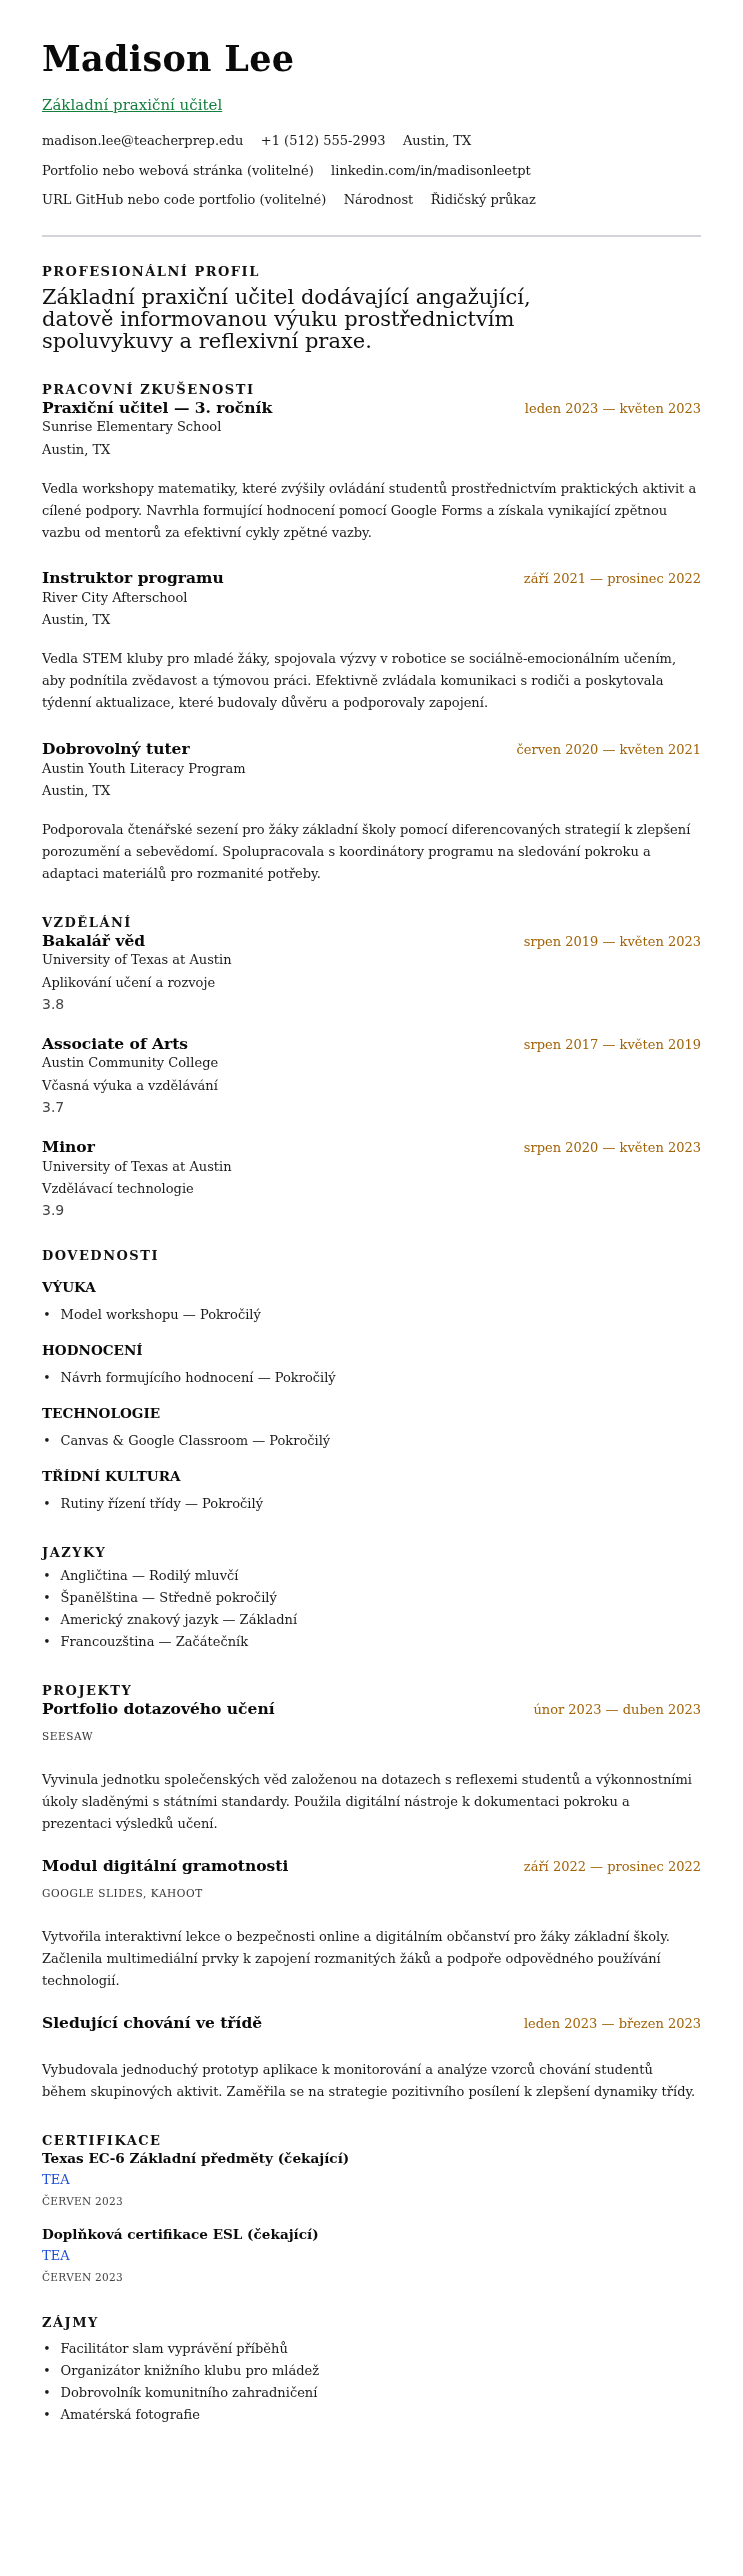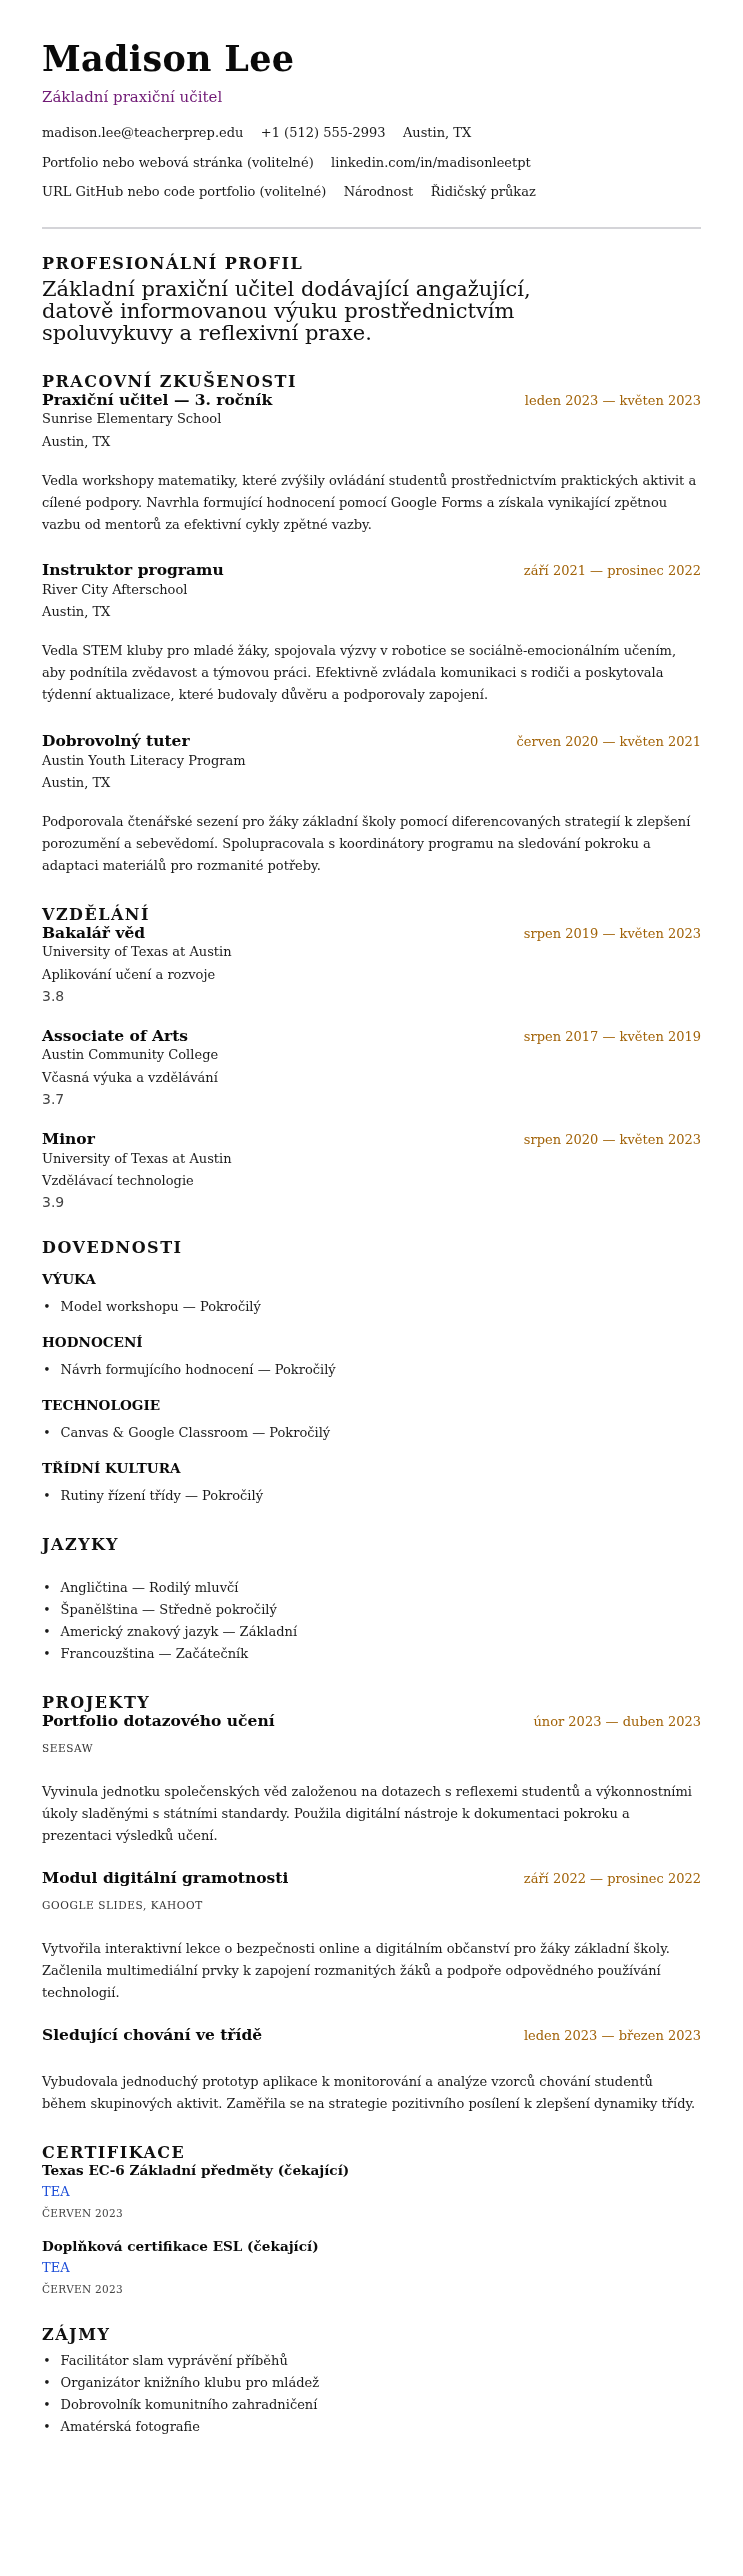--- a/index.html
+++ b/index.html
@@ -6,28 +6,28 @@
     html, body { background: #ffffff; }
     body {
       width: 744px;
       min-height: 2576px;
       font-family: "DejaVu Serif", serif;
       color: #111111;
     }
     .page { padding: 36px 42px 25px 42px; width: 600px; }
 
     .name { font-size: 35px; font-weight: bold; line-height: 45px; color: #0a0a0a; letter-spacing: 0.3px; }
-    .role { font-size: 15px; line-height: 21px; margin-top: 6px; color: #701a75; }
+    .role { font-size: 15px; line-height: 21px; margin-top: 14px; color: #15803d; text-decoration: underline; }
     .contact-row { font-size: 13px; line-height: 18.6px; color: #1a1a1a; display: flex; flex-wrap: wrap; }
     .contact-row span { margin-right: 17.4px; }
     .contact-row.first { margin-top: 16px; }
     .contact-row + .contact-row { margin-top: 11px; }
     .divider { height: 1.9px; background: #d4d4d8; margin-top: 25px; width: 659px; }
 
-    .section-title { font-size: 16px; font-weight: bold; letter-spacing: 1.5px; line-height: 13.6px; color: #111; text-transform: uppercase; }
+    .section-title { font-size: 13px; font-weight: bold; letter-spacing: 1.5px; line-height: 13.6px; color: #111; text-transform: uppercase; }
     .sec-profile { margin-top: 28.5px; }
     .profile-text { font-size: 21px; line-height: 22px; margin-top: 7.4px; color: #111; }
 
     .sec { margin-top: 31px; }
 
     .entry-head { display: flex; justify-content: space-between; align-items: baseline; width: 659px; }
     .entry-title { font-size: 15.5px; font-weight: bold; line-height: 21px; color: #0a0a0a; }
     .entry-date { font-size: 13px; line-height: 18.6px; color: #a16207; }
     .entry-sub { font-size: 13px; line-height: 18.6px; color: #1a1a1a; }
     .entry-loc { font-size: 13px; line-height: 18.6px; color: #1a1a1a; margin-top: 3.7px; }
@@ -40,21 +40,21 @@
     .edu-list .entry + .entry { margin-top: 21px; }
     .gpa { font-family: "DejaVu Sans", sans-serif; font-size: 14px; line-height: 16px; color: #444; margin-top: 3.7px; }
     .edu-field { margin-top: 3.7px; }
 
     .skill-group-title { font-size: 13.6px; font-weight: bold; line-height: 18.6px; margin-top: 15px; color: #0a0a0a; }
     .bullets { list-style: none; }
     .bullets li { font-size: 13px; line-height: 22px; color: #1a1a1a; position: relative; padding-left: 18.6px; }
     .bullets li::before { content: "\2022"; position: absolute; left: 1.2px; top: 0; font-size: 12.4px; }
     .skill-bullets { margin-top: 7.4px; }
 
-    .lang-bullets { margin-top: 26px; }
+    .lang-bullets { margin-top: 6px; }
 
     .proj-list .entry:first-child { margin-top: 17.4px; }
     .proj-list .entry + .entry { margin-top: 20px; }
     .proj-tech { font-size: 10.5px; line-height: 16px; letter-spacing: 0.6px; color: #333; margin-top: 8.7px; text-transform: uppercase; }
     .proj-desc { margin-top: 25px; }
 
     .cert-list .cert:first-child { margin-top: 15px; }
     .cert + .cert { margin-top: 15px; }
     .cert-title { font-size: 13.6px; font-weight: bold; line-height: 20px; color: #0a0a0a; }
     .cert-issuer { font-size: 13px; line-height: 20px; color: #1d4ed8; margin-top: 2.5px; }

